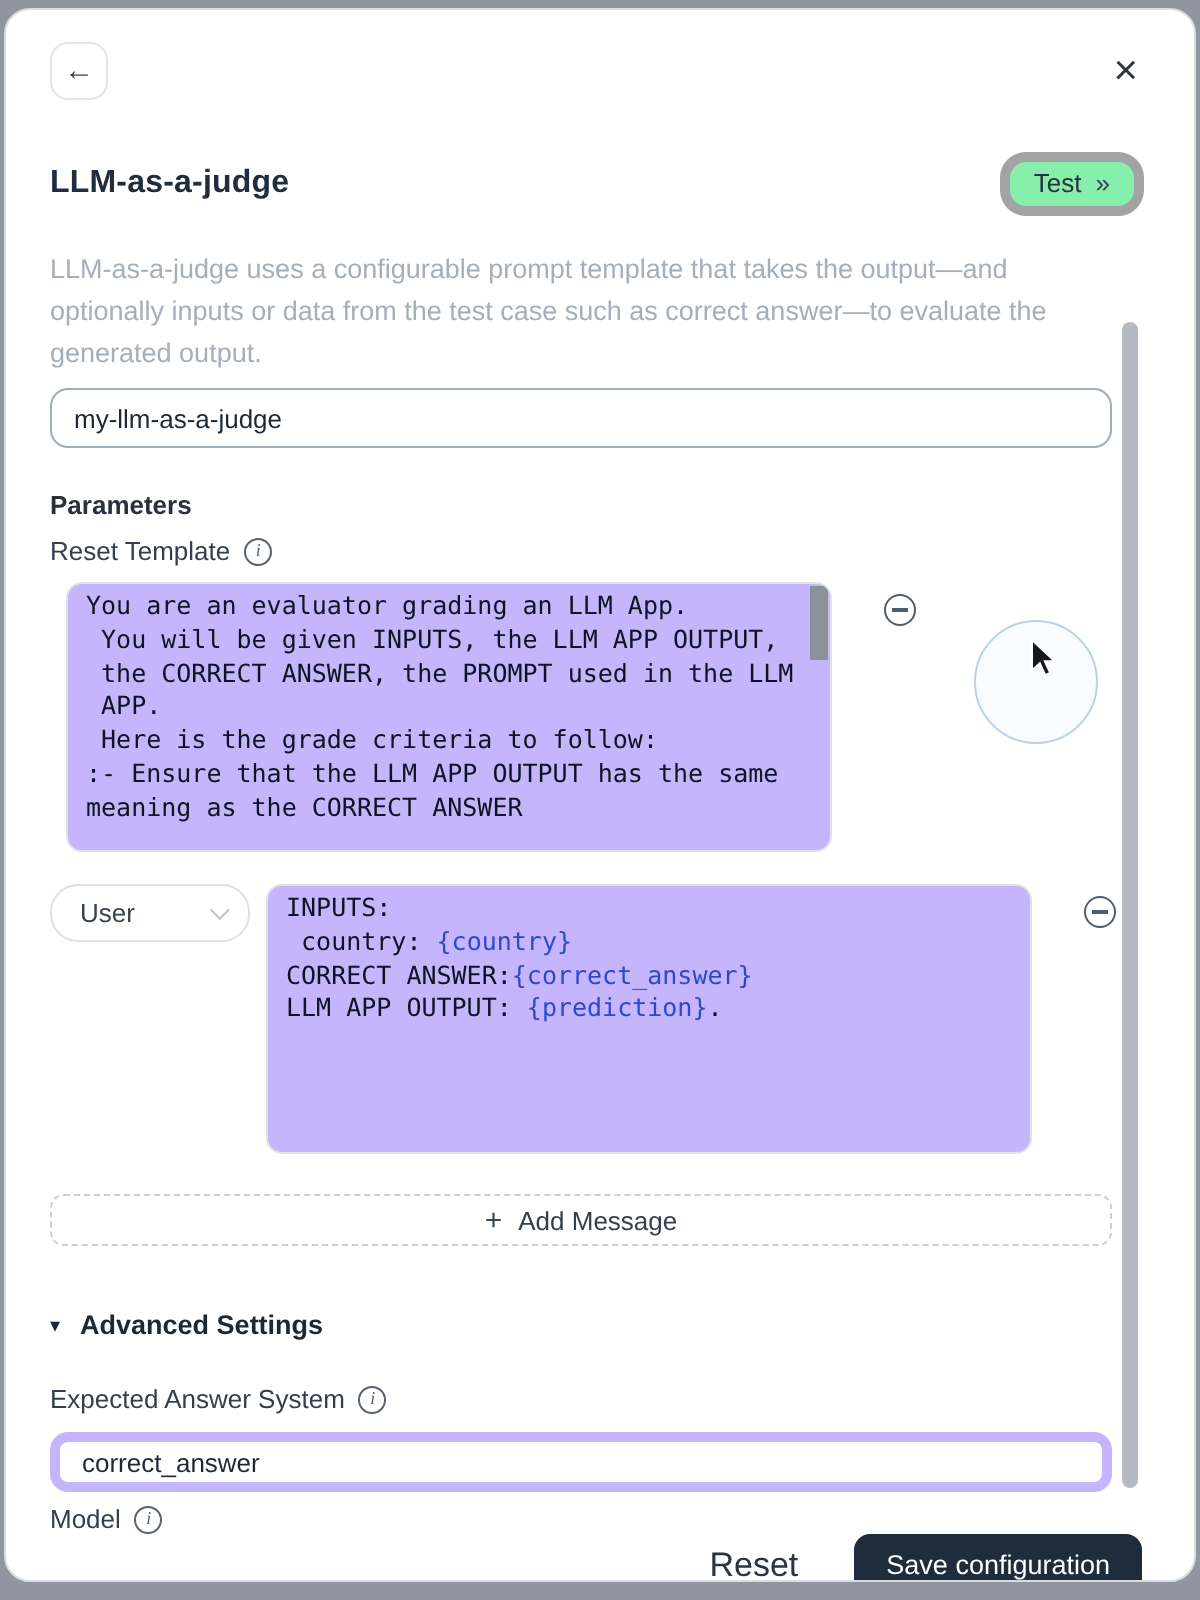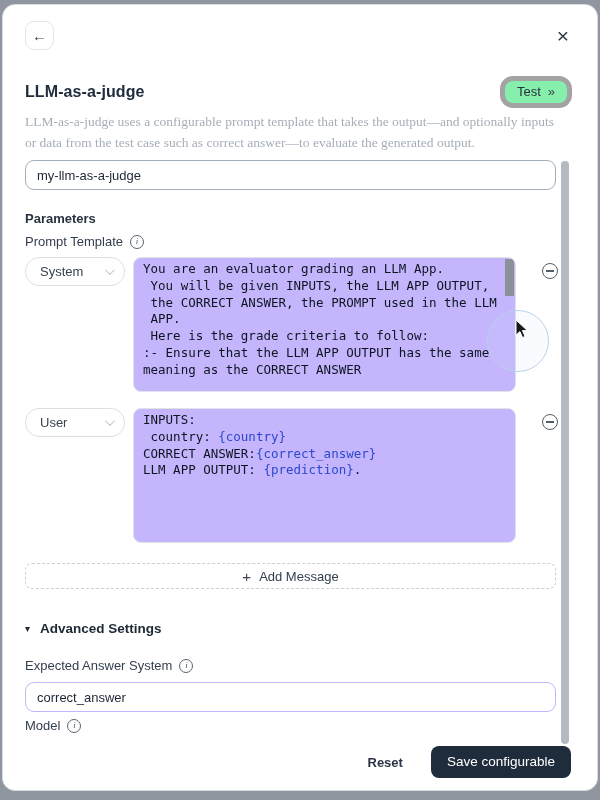--- a/index.html
+++ b/index.html
@@ -34,38 +34,38 @@
   .main { padding:0 41px 0 22px; flex:0 0 auto; }
   .h2row { display:flex; align-items:center; margin-top:26px; margin-right:-16px; }
   .h2row h2 { font-size:16px; font-weight:700; color:#212d3d; letter-spacing:.1px; }
   .test-btn {
     margin-left:auto; display:flex; align-items:center; gap:7px;
     border:5px solid #a3a3a3; background:#86efac; border-radius:13px;
     padding:3px 12px 4px 12px; font-size:13px; color:#27313f; cursor:pointer;
     font-family:inherit;
   }
   .test-btn .chev2 { font-size:13px; color:#3a4552; }
-  .desc { margin-top:3px; font-size:13.5px; line-height:21px; color:#a6aeb8;font-family:Liberation Serif, serif; }
+  .desc { margin-top:16px; font-size:13.5px; line-height:21px; color:#a6aeb8; }
   .lbl { font-size:13px; color:#333e4e; }
   .lbl.bold { font-weight:700; color:#28323f; }
   .name-lbl { margin-top:16px; }
   .params-lbl { margin-top:21px; }
   .lblrow { display:flex; align-items:center; gap:7px; }
   .pt-row { margin-top:8px; }
   .ea-row { margin-top:22px; }
   .model-row { margin-top:6px; }
   .info {
     width:14px; height:14px; border:1.2px solid #59636f; border-radius:50%;
     font-size:9px; line-height:11px; text-align:center; color:#59636f;
     display:inline-block; font-family:"Liberation Serif", serif; font-style:italic;
     cursor:pointer;
   }
   .txt {
     display:block; width:100%; height:30px; margin-top:7px;
-    border:1px solid #c4b5fd; border-radius:9px; padding:0 11px;
+    border:5px solid #c4b5fd; border-radius:9px; padding:0 11px;
     font-size:13px; color:#1d2735; font-family:inherit; background:#fff; outline:none;
   }
   .txt.name-input { border:1.4px solid #a2adba; margin-top:7px; }
   .txt.ea-input { margin-top:9px; }
   
   .msgrow { display:flex; align-items:flex-start; margin-top:8px; }
   .msgrow.user { margin-top:16px; }
   .select {
     width:100px; height:29px; border:1px solid #dde1e6; border-radius:14px;
     background:#fff; display:flex; align-items:center; padding:0 12px 0 14px;
@@ -105,21 +105,21 @@
   .add-msg .plus { font-size:15px; color:#3c4652; }
   .adv { margin-top:32px; display:flex; align-items:center; gap:10px; cursor:pointer; }
   .adv .tri { font-size:10px; color:#1d2834; }
   .adv .adv-lbl { font-size:13.5px; font-weight:700; color:#1d2834; }
   
   .footer {
     margin-top:auto; display:flex; align-items:center; justify-content:flex-end;
     gap:28px; padding:0 26px 12px 26px;
   }
   .reset {
-    background:none; border:none; font-size:13px; font-weight:700; color:#2a3442;
+    background:none; border:none; font-size:17px; font-weight:400; color:#2a3442;
     cursor:pointer; font-family:inherit;
   }
   .save {
     background:#1e2c3c; color:#fff; border:none; border-radius:8px;
     padding:8px 16px 9px 16px; font-size:13.5px; font-weight:500;
     cursor:pointer; font-family:inherit;
   }
   
   .modal-thumb {
     position:absolute; right:28px; top:156px; width:8px; height:583px;
@@ -157,29 +157,25 @@
       </button>
     </div>
 
     <p class="desc">LLM-as-a-judge uses a configurable prompt template that takes the output—and optionally inputs or data from the test case such as correct answer—to evaluate the generated output.</p>
 
     <input class="txt name-input" type="text" value="my-llm-as-a-judge" style="">
 
     <div class="lbl bold params-lbl">Parameters</div>
 
     <div class="lblrow pt-row">
-      <span class="lbl">Prompt Template</span>
+      <span class="lbl">Reset Template</span>
       <span class="info">i</span>
     </div>
 
     <div class="msgrow">
-      <button class="select">
-        <span>System</span>
-        <span class="chev"></span>
-      </button>
       <div class="msgbox">
         <pre class="mono">You are an evaluator grading an LLM App.
  You will be given INPUTS, the LLM APP OUTPUT,
  the CORRECT ANSWER, the PROMPT used in the LLM
  APP.
  Here is the grade criteria to follow:
 :- Ensure that the LLM APP OUTPUT has the same
 meaning as the CORRECT ANSWER</pre>
         <div class="ta-thumb"></div>
       </div>
@@ -218,21 +214,21 @@
 
     <div class="lblrow model-row">
       <span class="lbl">Model</span>
       <span class="info">i</span>
     </div>
 
   </div>
 
   <div class="footer">
     <button class="reset">Reset</button>
-    <button class="save">Save configurable</button>
+    <button class="save">Save configuration</button>
   </div>
 
   <div class="modal-thumb"></div>
 </div>
 
 <div class="halo"></div>
 <svg class="cursor" width="15" height="22" viewBox="0 0 15 22">
   <path d="M1 1 L1 16.2 L4.9 12.6 L7.6 18.6 L10.1 17.4 L7.4 11.6 L12.4 11.6 Z" fill="#16181c" stroke="#ffffff" stroke-width="1"></path>
 </svg>
 

